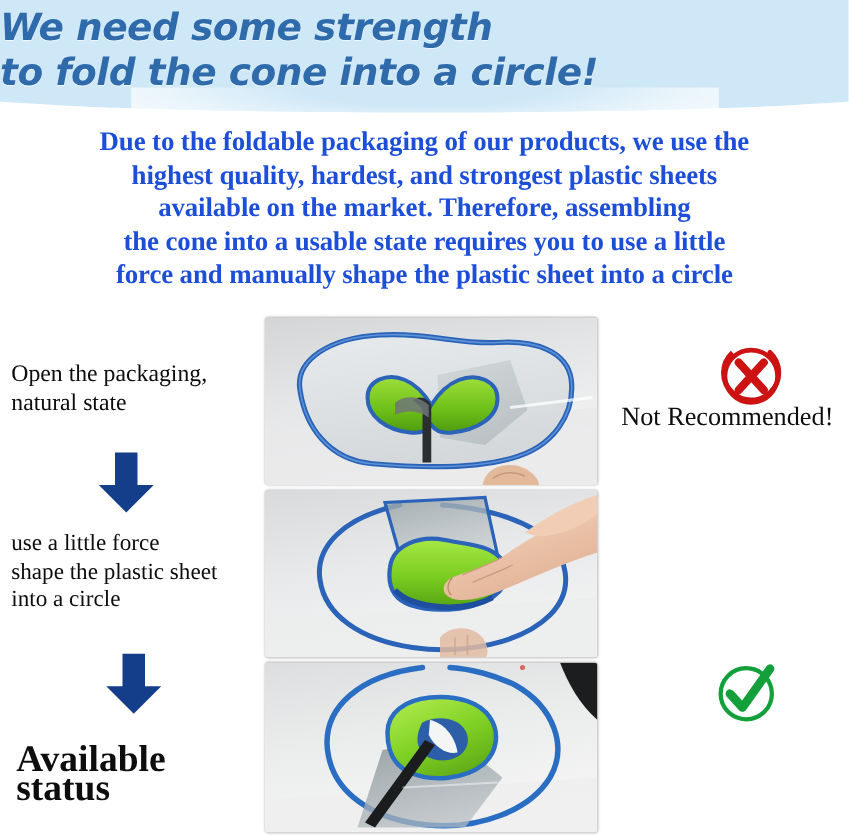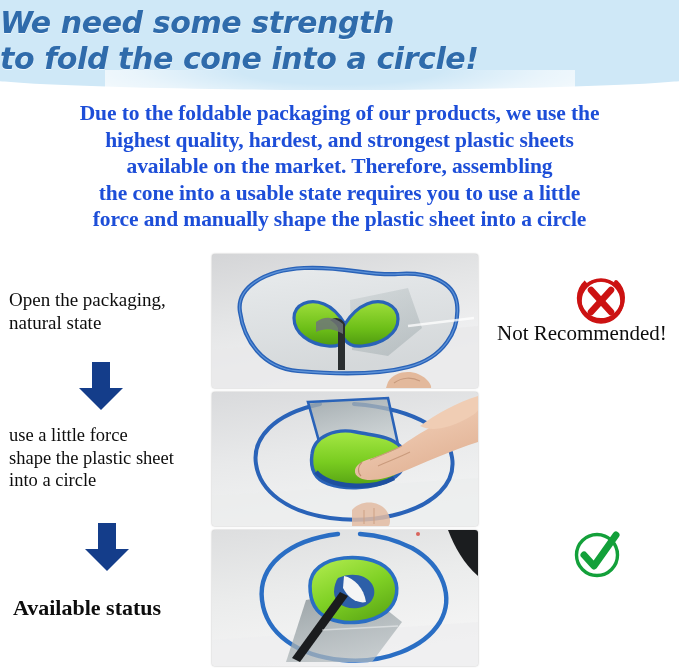--- a/index.html
+++ b/index.html
@@ -79,21 +79,21 @@
   .lbl{
     position:absolute;
     font-family:"Liberation Serif", serif;
     font-size:19px;
     line-height:23px;
     color:#0d0d0d;
     white-space:pre-line;
   }
   #lbl1{left:9px;top:288px;width:200px;}
   #lbl2{left:9px;top:424px;width:205px;font-size:18.5px;line-height:22.5px;}
-  #lbl3{left:13px;top:596px;width:200px;font-size:22px;font-weight:bold;}
+  #lbl3{left:13px;top:596px;width:200px;font-size:30px;font-weight:bold;}
 
   
   .arrow{position:absolute;width:50px;height:52px;}
   #arrow1{left:76px;top:360px;}
   #arrow2{left:82px;top:521px;}
   .arrow svg{display:block;width:100%;height:100%;}
 
   
   .rmark{position:absolute;width:54px;height:54px;}
   #xmark{left:574px;top:274px;}

